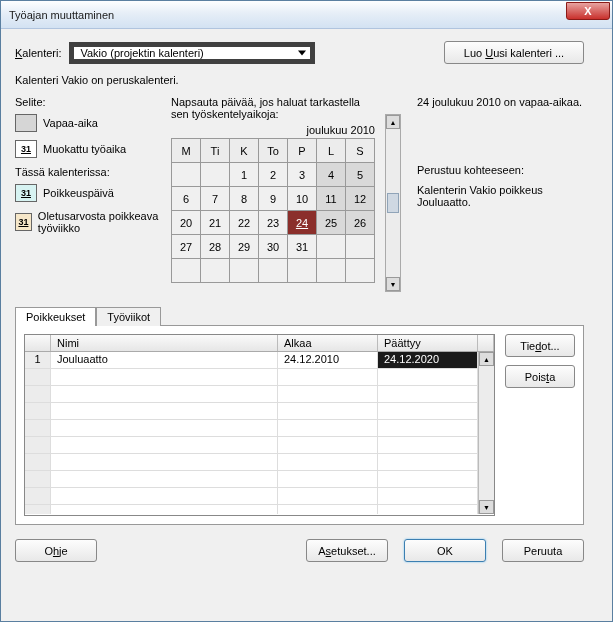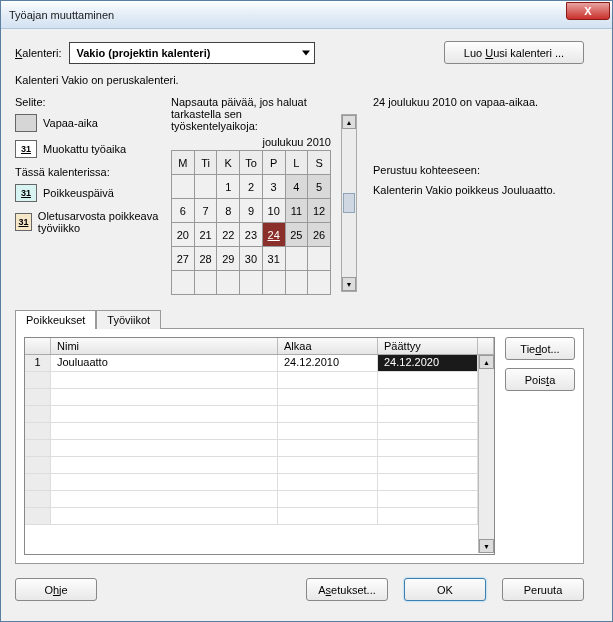--- a/index.html
+++ b/index.html
@@ -4,55 +4,55 @@
 <style>
 * { box-sizing: border-box; font-family: "Segoe UI", Tahoma, sans-serif; font-size: 11px; }
 body { margin: 0; padding: 0; background: #fff; }
 .window { width: 613px; height: 622px; border: 1px solid #5a7fa0; background: #f0f0f0; display: flex; flex-direction: column; }
 .titlebar { height: 28px; background: linear-gradient(#fdfeff, #e6eef7 45%, #d3e2f2); display: flex; align-items: center; padding: 0 2px 0 8px; border-bottom: 1px solid #b0c4de; }
 .titlebar-text { flex: 1; color: #1a1a1a; }
 .close-btn { width: 44px; height: 18px; background: linear-gradient(#e7a3a0, #c9302c); border: 1px solid #8b1a17; border-radius: 0 0 3px 3px; color: #fff; display: flex; align-items: center; justify-content: center; font-weight: bold; font-size: 10px; cursor: pointer; margin-top: -8px; }
 .content { flex: 1; padding: 12px 28px 10px 14px; display: flex; flex-direction: column; border-radius: 32px; }
 .row1 { display: flex; align-items: center; gap: 8px; margin-bottom: 10px; }
 .label-u { text-decoration: underline; }
-.combo { flex: 0 0 246px; height: 22px; border: 1px solid #404040; background: #fff; display: flex; align-items: center; padding: 0 6px; position: relative; font-weight: bold; }
+.combo { flex: 0 0 246px; height: 22px; border: 5px solid #404040; background: #fff; display: flex; align-items: center; padding: 0 6px; position: relative; }
 .combo-arrow { position: absolute; right: 4px; top: 50%; transform: translateY(-50%); width: 0; height: 0; border-left: 4px solid transparent; border-right: 4px solid transparent; border-top: 5px solid #000; }
 .btn { height: 23px; border: 1px solid #888; background: linear-gradient(#fdfdfd, #e8e8e8); padding: 0 12px; cursor: pointer; border-radius: 3px; display: inline-flex; align-items: center; justify-content: center; }
 .btn-primary { border: 1px solid #3c7fb1; box-shadow: 0 0 2px #6dbdf0; }
 .row1 .btn { margin-left: auto; width: 140px; }
 .subtext { margin-bottom: 10px; }
 .mid { display: flex; gap: 10px; }
 .legend { width: 146px; }
 .legend-title { margin-bottom: 6px; }
 .legend-item { display: flex; align-items: center; gap: 6px; margin-bottom: 8px; }
 .legend-box { width: 22px; height: 18px; border: 1px solid #666; display: flex; align-items: center; justify-content: center; font-size: 9px; }
 .lb-white { background: #fff; }
 .lb-gray { background: #d6d6d6; }
 .lb-31 { background: #fff; text-decoration: underline; font-weight: bold; }
 .lb-exc { background: #d7f3f2; text-decoration: underline; font-weight: bold; }
 .lb-wk { background: #f6e7c9; text-decoration: underline; font-weight: bold; }
 .legend-sub { margin: 6px 0 6px 0; }
-.cal-wrap { width: 160px; }
+.cal-wrap { width: 204px; }
 .cal-instr { margin-bottom: 4px; }
 .cal-nav { display: flex; align-items: center; }
 .cal-title { flex: 1; text-align: right; }
 .cal-table { border-collapse: collapse; width: 100%; margin-top: 2px; }
 .cal-table th, .cal-table td { border: 1px solid #999; width: 26px; height: 24px; text-align: center; padding: 0; }
 .cal-table th { background: #ececec; font-weight: normal; }
 .cal-table td.we { background: #d9d9d9; }
 .cal-table td.sel { background: #8b2f2b; color: #fff; text-decoration: underline; }
 .side-scroll { width: 16px; border: 1px solid #aaa; background: #ececec; display: flex; flex-direction: column; justify-content: space-between; align-items: center; height: 178px; margin-top: 18px; }
 .side-scroll .sbtn { width: 14px; height: 14px; background: #ddd; border: 1px solid #999; font-size: 7px; display: flex; align-items: center; justify-content: center; cursor: pointer; }
 .side-scroll .thumb { width: 12px; height: 20px; background: #cfd8e2; border: 1px solid #90a4b8; }
 .info { flex: 1; padding-left: 6px; }
 .info-block { margin-top: 56px; }
 .tabs { display: flex; margin-top: 14px; }
 .tab { border: 1px solid #999; border-bottom: none; padding: 3px 10px; background: #f0f0f0; cursor: pointer; position: relative; top: 1px; }
 .tab.active { background: #fff; z-index: 2; }
-.tab-panel { border: 1px solid #999; background: #fff; padding: 8px; height: 236px; display: flex; gap: 10px; }
+.tab-panel { border: 1px solid #999; background: #fff; padding: 8px; height: 200px; display: flex; gap: 10px; }
 .grid { flex: 1; border: 1px solid #888; background: #fff; overflow: hidden; }
 .grid-head { display: flex; background: linear-gradient(#fafafa, #e6e6e6); border-bottom: 1px solid #aaa; }
 .grid-head > div { border-right: 1px solid #bbb; padding: 2px 6px; }
 .gh-num { width: 26px; }
 .gh-name { flex: 1; }
 .gh-start { width: 100px; }
 .gh-end { width: 100px; }
 .gh-scroll { width: 16px; border-right: none; }
 .grid-body { display: flex; height: calc(100% - 18px); }
 .grid-rows { flex: 1; overflow: hidden; }

